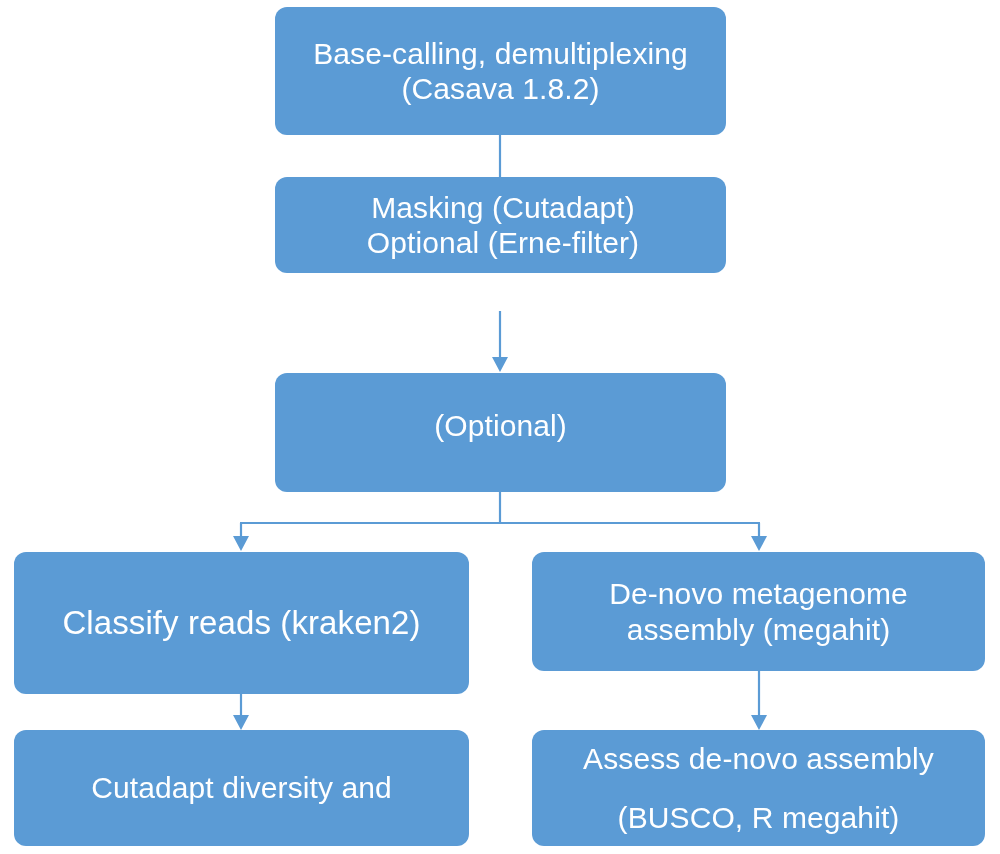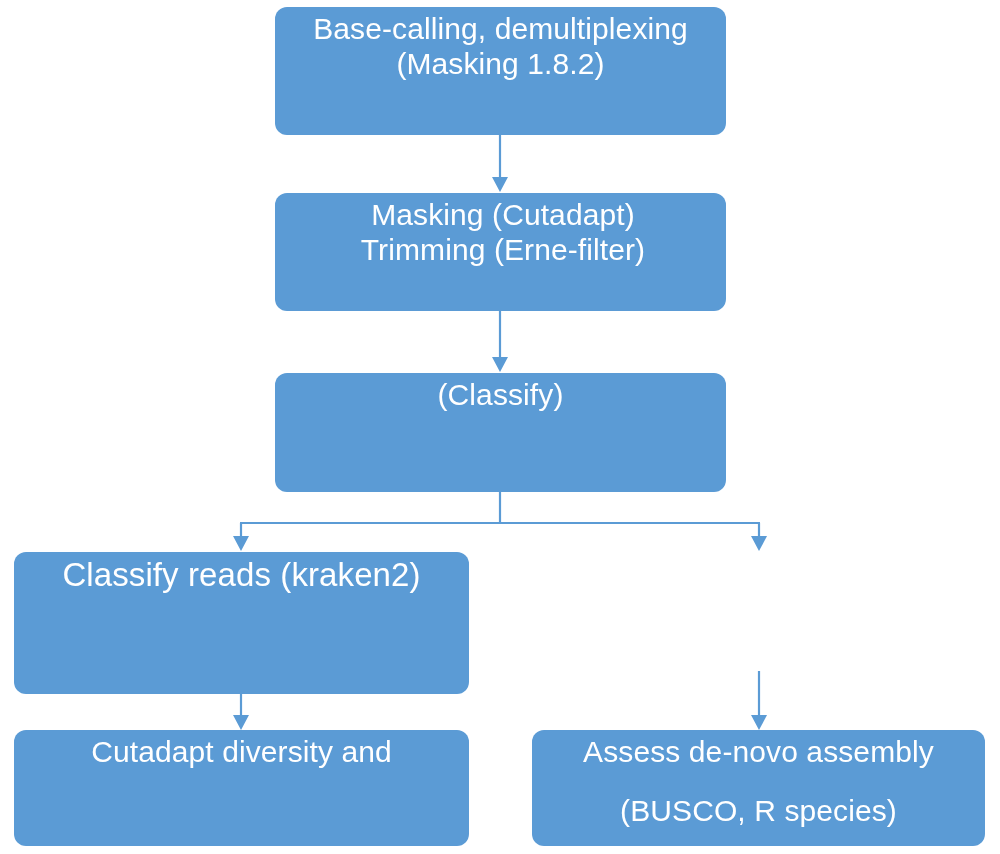--- a/index.html
+++ b/index.html
@@ -19,34 +19,35 @@
     overflow: hidden;
   }
   .node {
     position: absolute;
     background: #5B9BD5;
     border-radius: 12px;
     color: #ffffff;
     display: flex;
     flex-direction: column;
     align-items: center;
+    justify-content: center;
     text-align: center;
     box-sizing: border-box;
     padding: 4px 10px;
     line-height: 1.18;
     font-weight: 400;
     letter-spacing: 0.1px;
   }
   .node .line {
     display: block;
     white-space: nowrap;
   }
   
   #node-basecalling { left: 275px; top: 7px;   width: 451px; height: 128px; font-size: 30px; }
-  #node-masking     { left: 275px; top: 193px; width: 451px; height: 118px; font-size: 30px; padding-left: 15px; }
+  #node-masking     { left: 275px; top: 177px; width: 451px; height: 96px; font-size: 30px; padding-left: 15px; }
   #node-subsample   { left: 275px; top: 373px; width: 451px; height: 119px; font-size: 30px; }
   #node-classify    { left: 14px;  top: 552px; width: 455px; height: 142px; font-size: 33px; }
   #node-assembly    { left: 532px; top: 552px; width: 453px; height: 119px; font-size: 30px; }
   #node-diversity   { left: 14px;  top: 730px; width: 455px; height: 116px; font-size: 30px; }
   #node-assess      { left: 532px; top: 730px; width: 453px; height: 116px; font-size: 30px; }
 
   #node-subsample .line:first-child { margin-bottom: 14px; }
   #node-assess .line:first-child { margin-bottom: 24px; }
 
   .connector {
@@ -79,39 +80,43 @@
       <line x1="241" y1="671" x2="241" y2="720" stroke="#5B9BD5" stroke-width="2.2"></line>
       <polygon points="241,730 233,715 249,715" fill="#5B9BD5"></polygon>
 
       <line x1="759" y1="671" x2="759" y2="720" stroke="#5B9BD5" stroke-width="2.2"></line>
       <polygon points="759,730 751,715 767,715" fill="#5B9BD5"></polygon>
     </svg>
   </div>
 
   <div class="node" id="node-basecalling">
     <span class="line">Base-calling, demultiplexing</span>
-    <span class="line">(Masking 1.8.2)</span>
+    <span class="line">(Casava 1.8.2)</span>
   </div>
 
   <div class="node" id="node-masking">
     <span class="line">Masking (Cutadapt)</span>
-    <span class="line">Trimming (Erne-filter)</span>
+    <span class="line">Optional (Erne-filter)</span>
   </div>
 
   <div class="node" id="node-subsample">
-    <span class="line">(Classify)</span>
+    <span class="line">(Optional)</span>
   </div>
 
   <div class="node" id="node-classify">
     <span class="line">Classify reads (kraken2)</span>
   </div>
 
+  <div class="node" id="node-assembly">
+    <span class="line">De-novo metagenome</span>
+    <span class="line">assembly (megahit)</span>
+  </div>
 
   <div class="node" id="node-diversity">
     <span class="line">Cutadapt diversity and</span>
   </div>
 
   <div class="node" id="node-assess">
     <span class="line">Assess de-novo assembly</span>
-    <span class="line">(BUSCO, R species)</span>
+    <span class="line">(BUSCO, R megahit)</span>
   </div>
 
 </div>
 
 </body></html>

